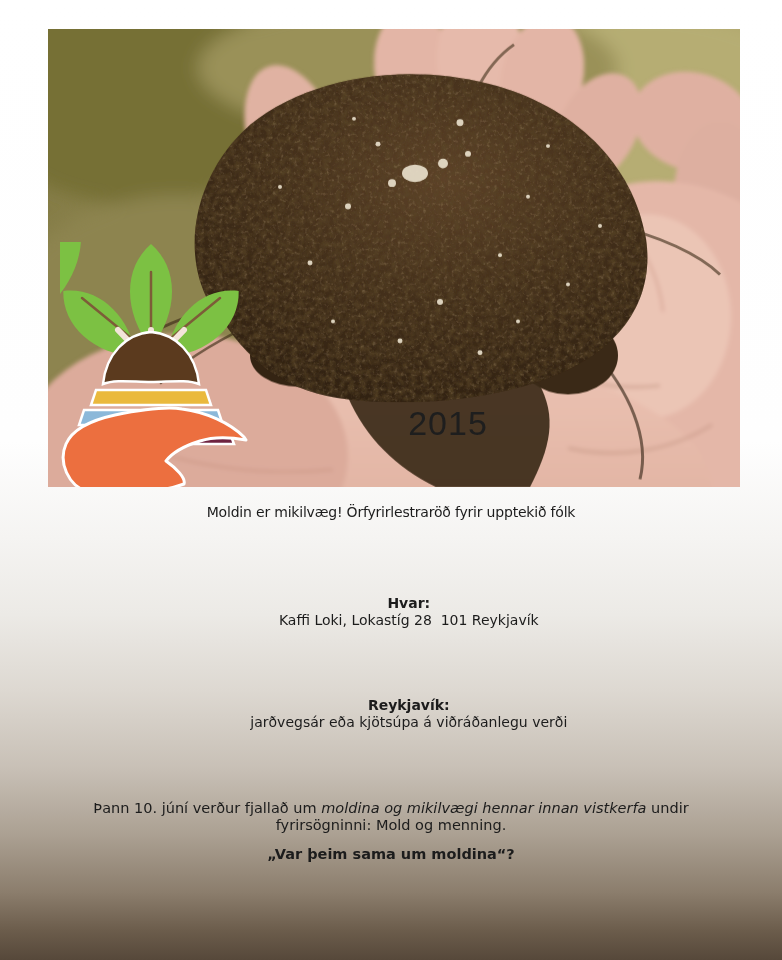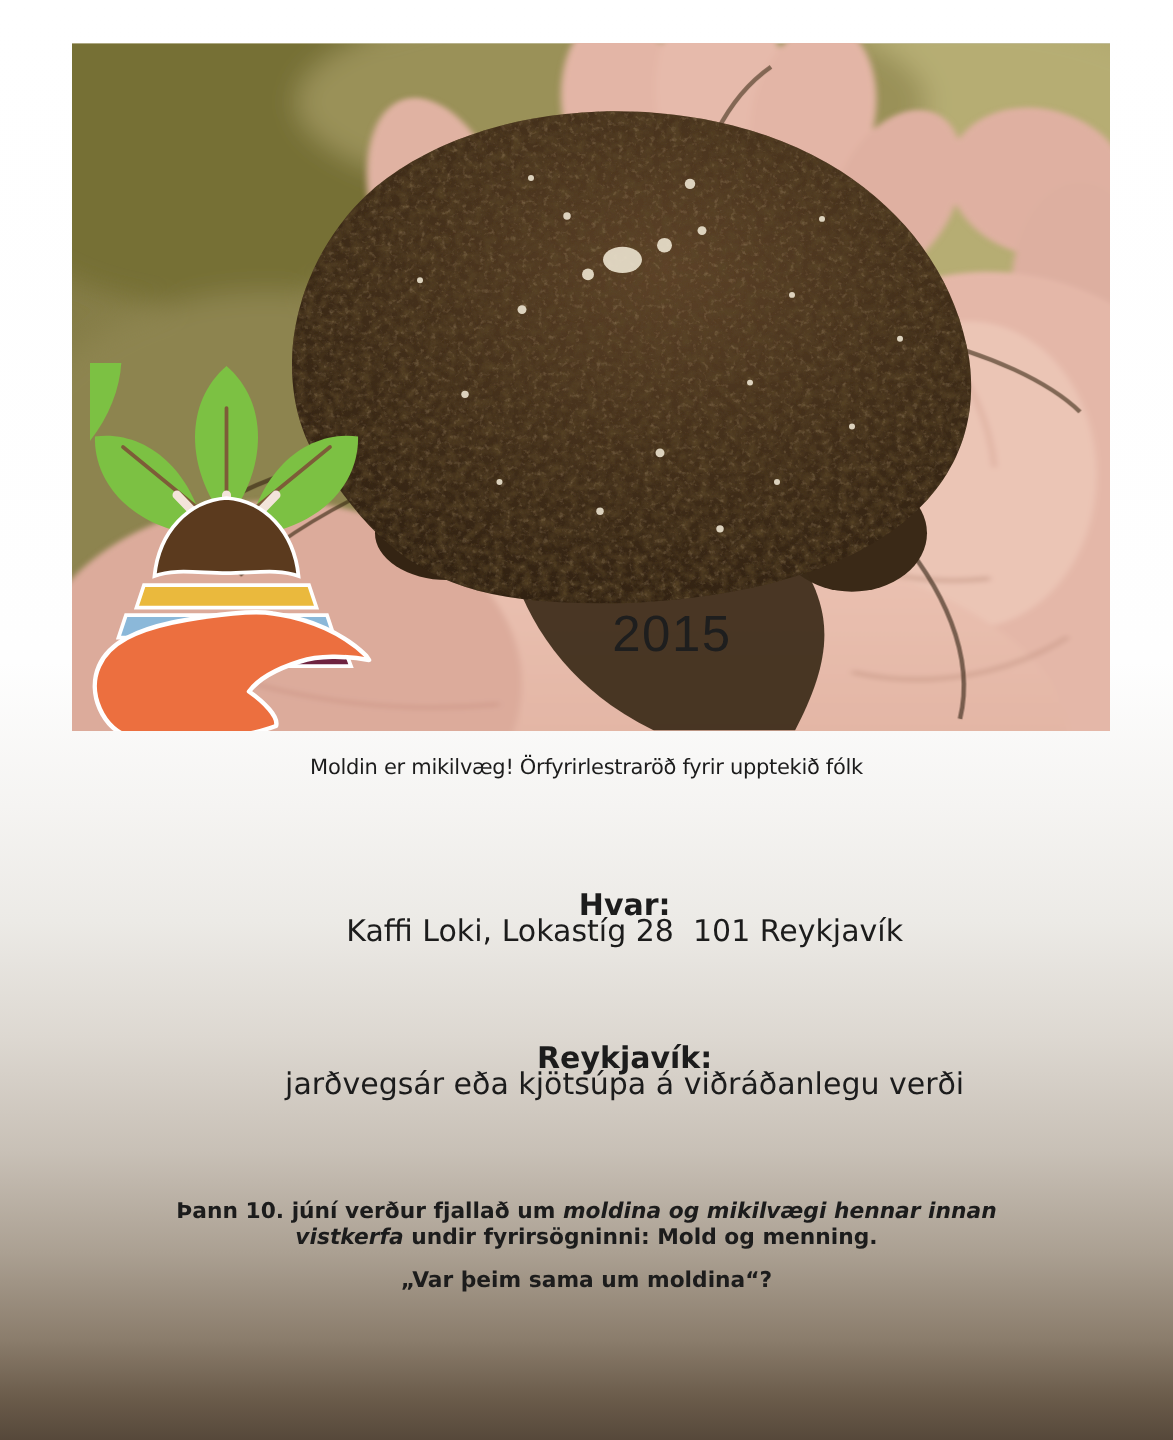--- a/index.html
+++ b/index.html
@@ -23,23 +23,23 @@
   .photo-titles{
     position:absolute;left:110px;top:372px;width:580px;
     text-align:center;line-height:1.3;
     font-family:"Liberation Sans",sans-serif;color:#1e1e1e;
   }
   .photo-year{font-size:34px;letter-spacing:1px;}
   .photo-title{font-size:37px;letter-spacing:0.5px;}
   
   .content{position:absolute;left:0;top:483px;width:782px;text-align:center;}
   .headline{font-size:14px;letter-spacing:-0.2px;margin:21px auto 0;}
-  .details{margin-top:24px;font-size:20px;line-height:17px;white-space:pre-wrap;}
+  .details{margin-top:24px;font-size:14px;line-height:17px;white-space:pre-wrap;}
   .lbl{font-weight:bold;}
-  .intro{margin:18px auto 0;max-width:600px;font-weight:bold;font-size:14.5px;line-height:17px;}
+  .intro{margin:18px auto 0;max-width:600px;font-weight:normal;font-size:14.5px;line-height:17px;}
   .talk{font-size:14.5px;line-height:17px;}
   .talk-1{margin-top:12px;}
   .talk-title{font-weight:bold;}
 </style>
 </head>
 <body>
 
 <div class="poster">
 
   <div class="photo">

